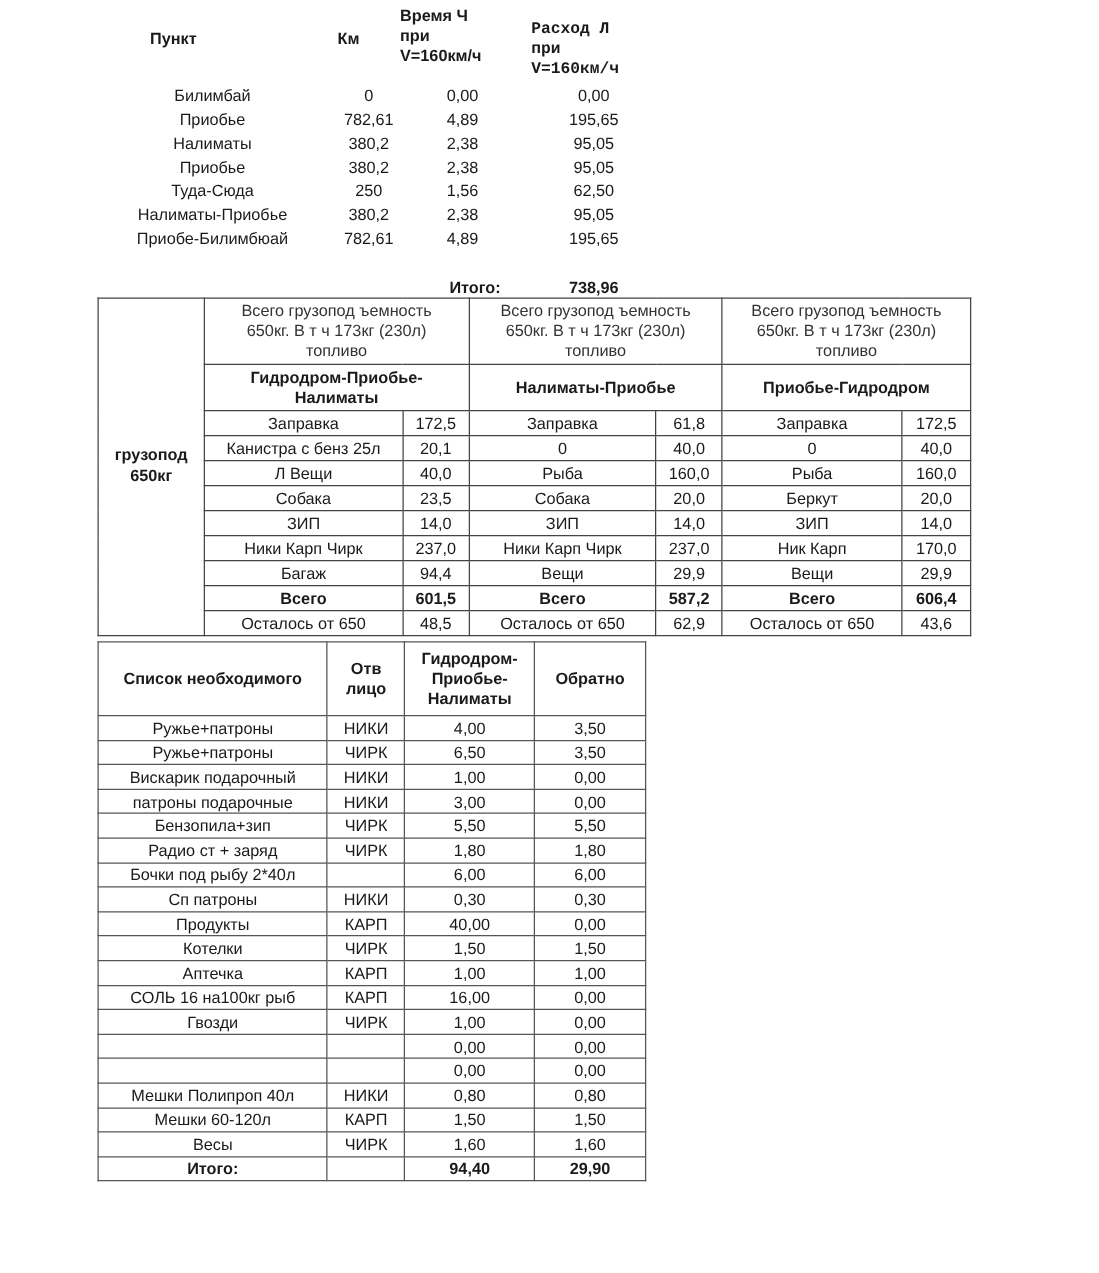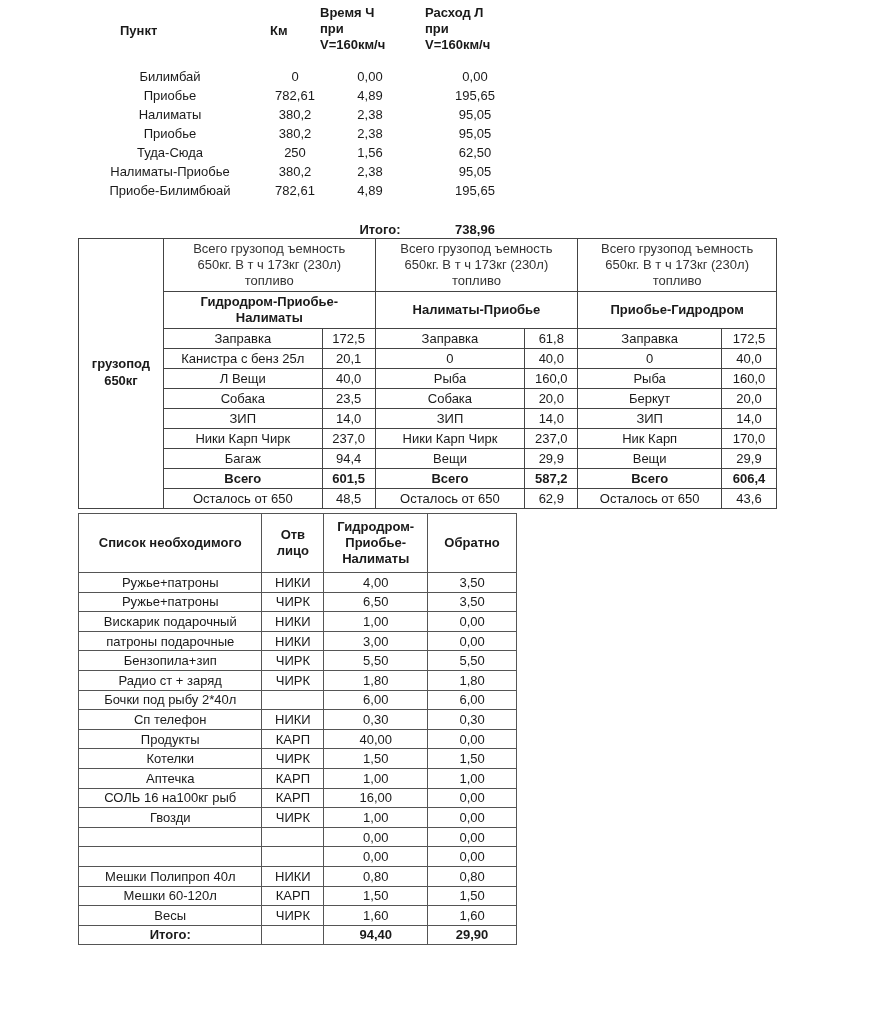--- a/index.html
+++ b/index.html
@@ -27,21 +27,21 @@
 <body>
 
 <div id="route" class="abs">
   <div class="hdr" style="left:30px;width:100px;top:21px;">Пункт</div>
   <div class="hdr" style="left:180px;width:50px;top:21px;">Км</div>
   <div class="hdr" style="left:230px;width:100px;top:3px;">
     <div>Время Ч</div>
     <div>при</div>
     <div>V=160км/ч</div>
   </div>
-  <div class="hdr" style="left:335px;width:100px;top:3px;">
+  <div class="hdr" style="left:335px;width:100px;top:13px;font-family:Liberation Mono, monospace;">
     <div>Расход Л</div>
     <div>при</div>
     <div>V=160км/ч</div>
   </div>
   <div id="route-rows">
       <div class="row" style="left:0px;width:160px;top:65px;">Билимбай</div>
       <div class="row" style="left:175px;width:60px;top:65px;">0</div>
       <div class="row" style="left:240px;width:80px;top:65px;">0,00</div>
       <div class="row" style="left:340px;width:90px;top:65px;">0,00</div>
       <div class="row" style="left:0px;width:160px;top:84px;">Приобье</div>
@@ -255,21 +255,21 @@
         <td>1,80</td>
         <td>1,80</td>
       </tr>
       <tr>
         <td>Бочки под рыбу 2*40л</td>
         <td></td>
         <td>6,00</td>
         <td>6,00</td>
       </tr>
       <tr>
-        <td>Сп телефон</td>
+        <td>Сп патроны</td>
         <td>НИКИ</td>
         <td>0,30</td>
         <td>0,30</td>
       </tr>
       <tr>
         <td>Продукты</td>
         <td>КАРП</td>
         <td>40,00</td>
         <td>0,00</td>
       </tr>

